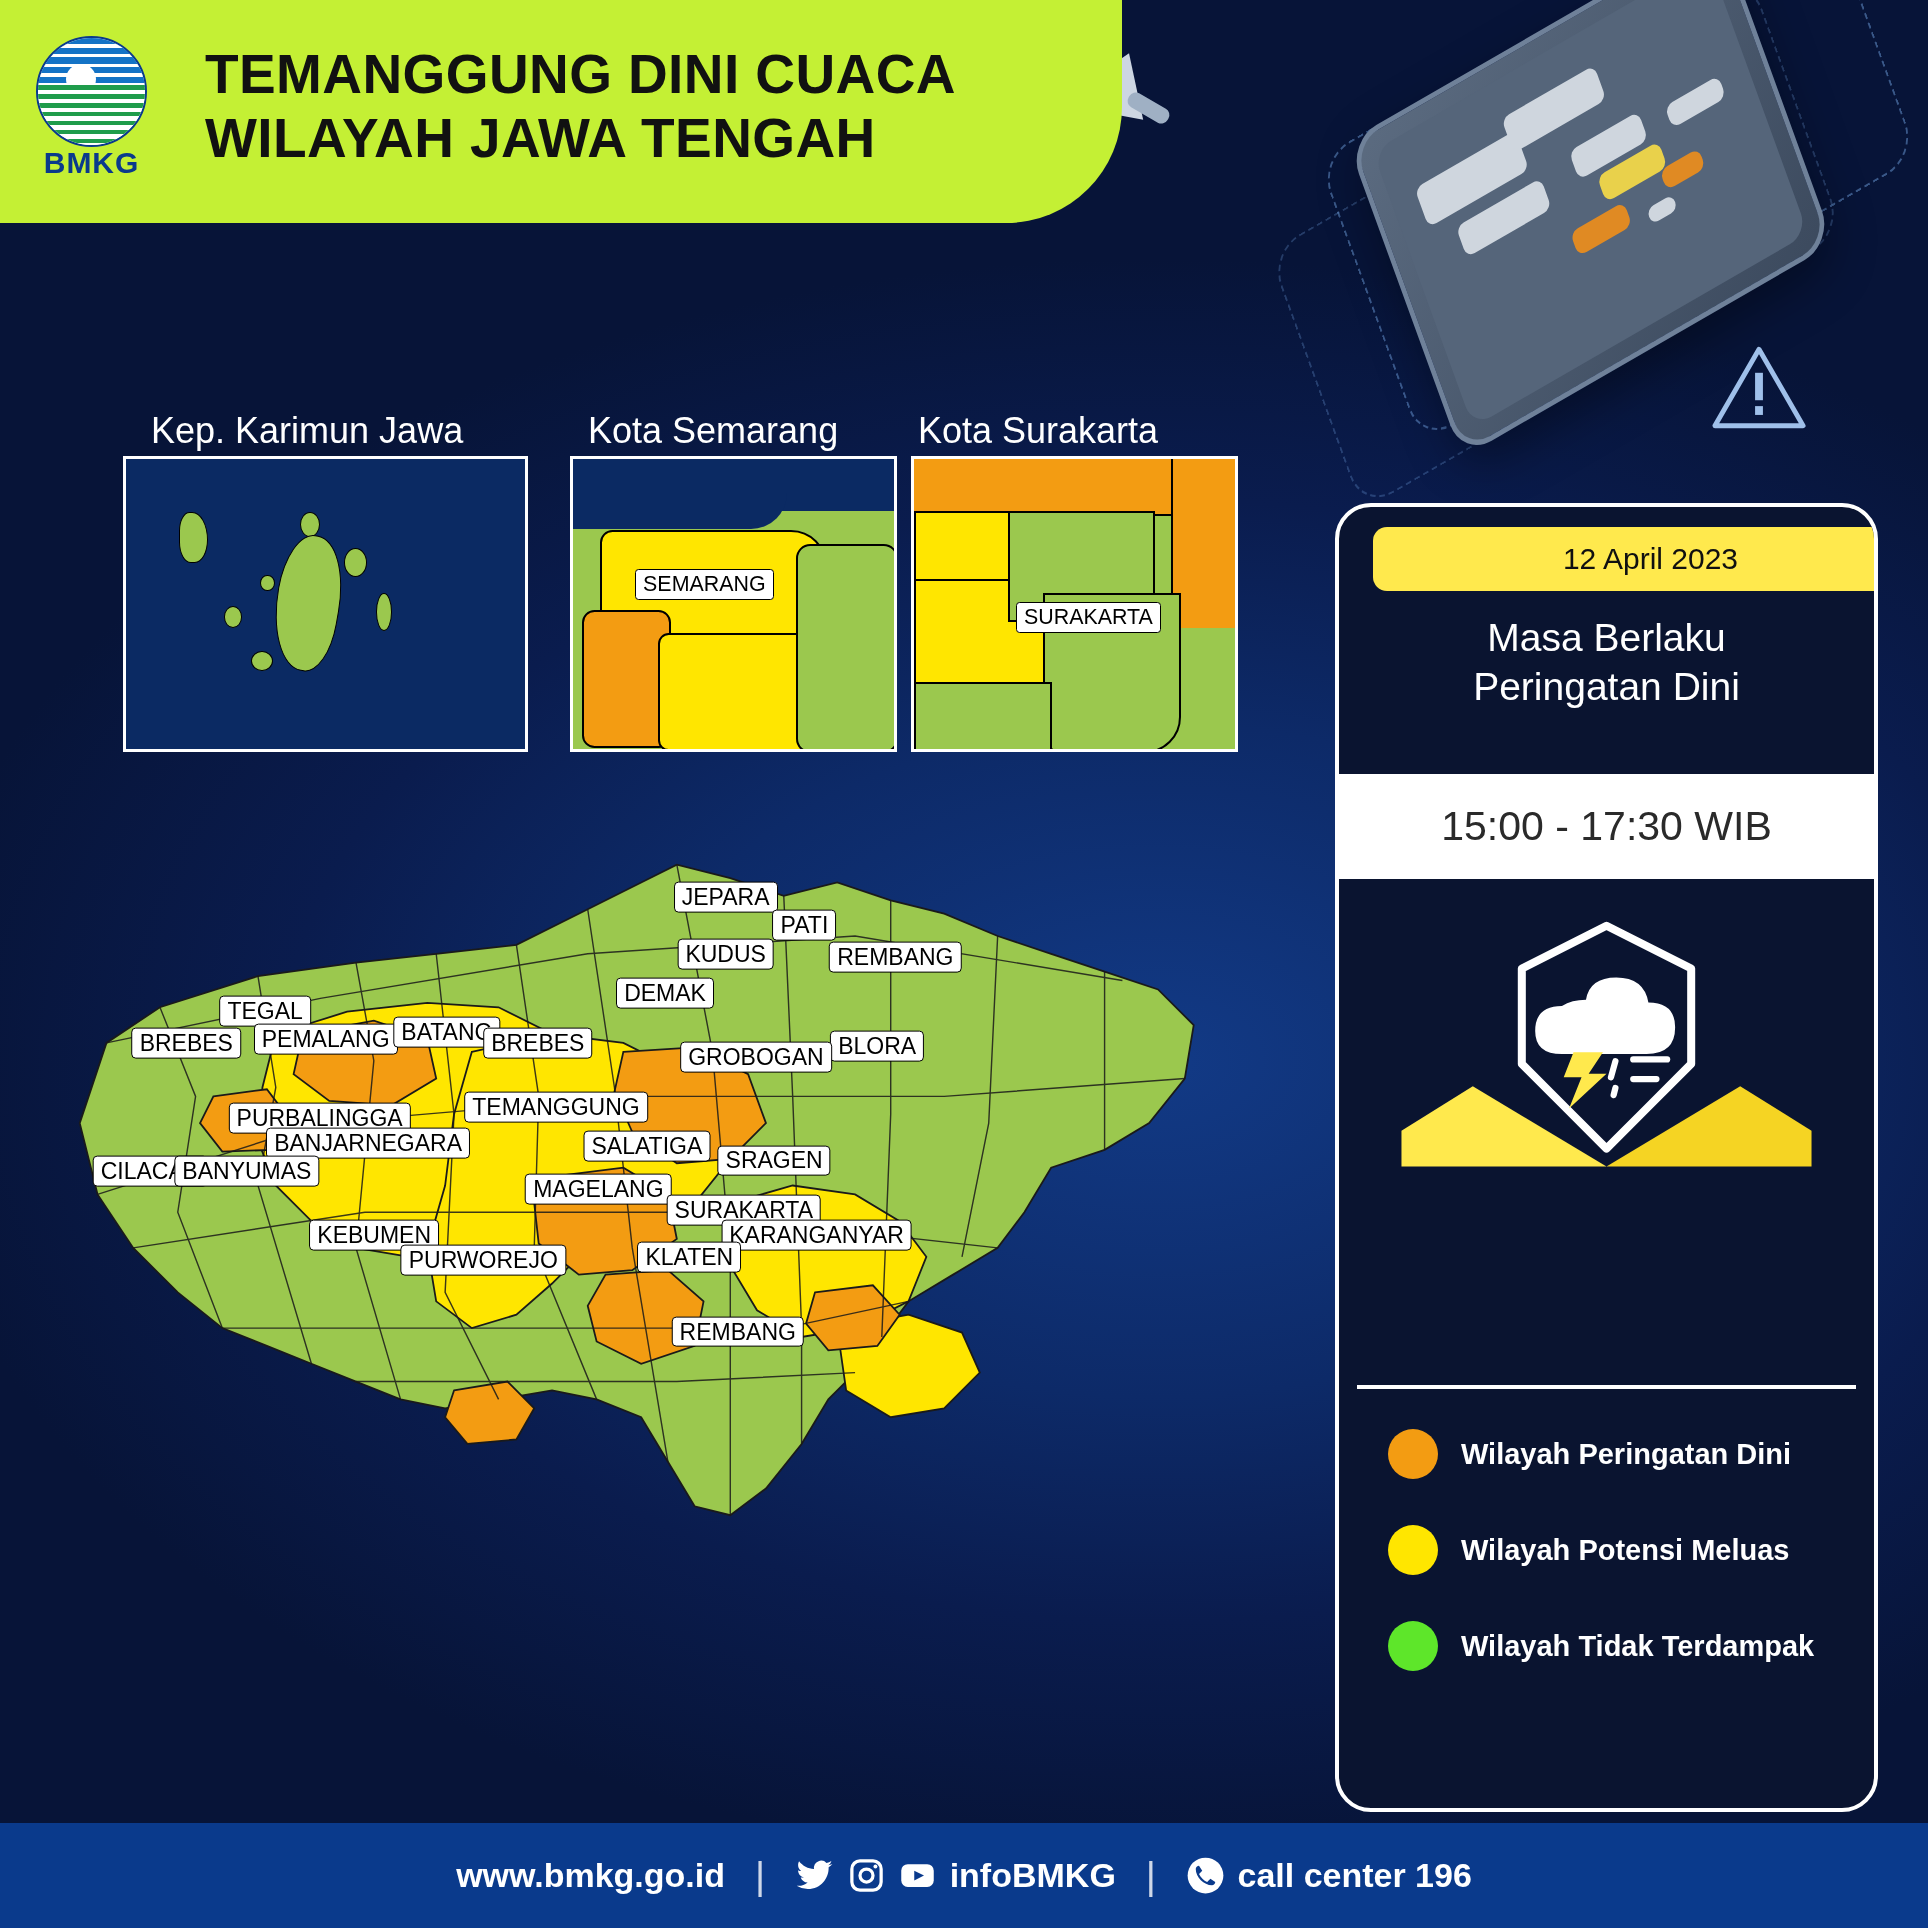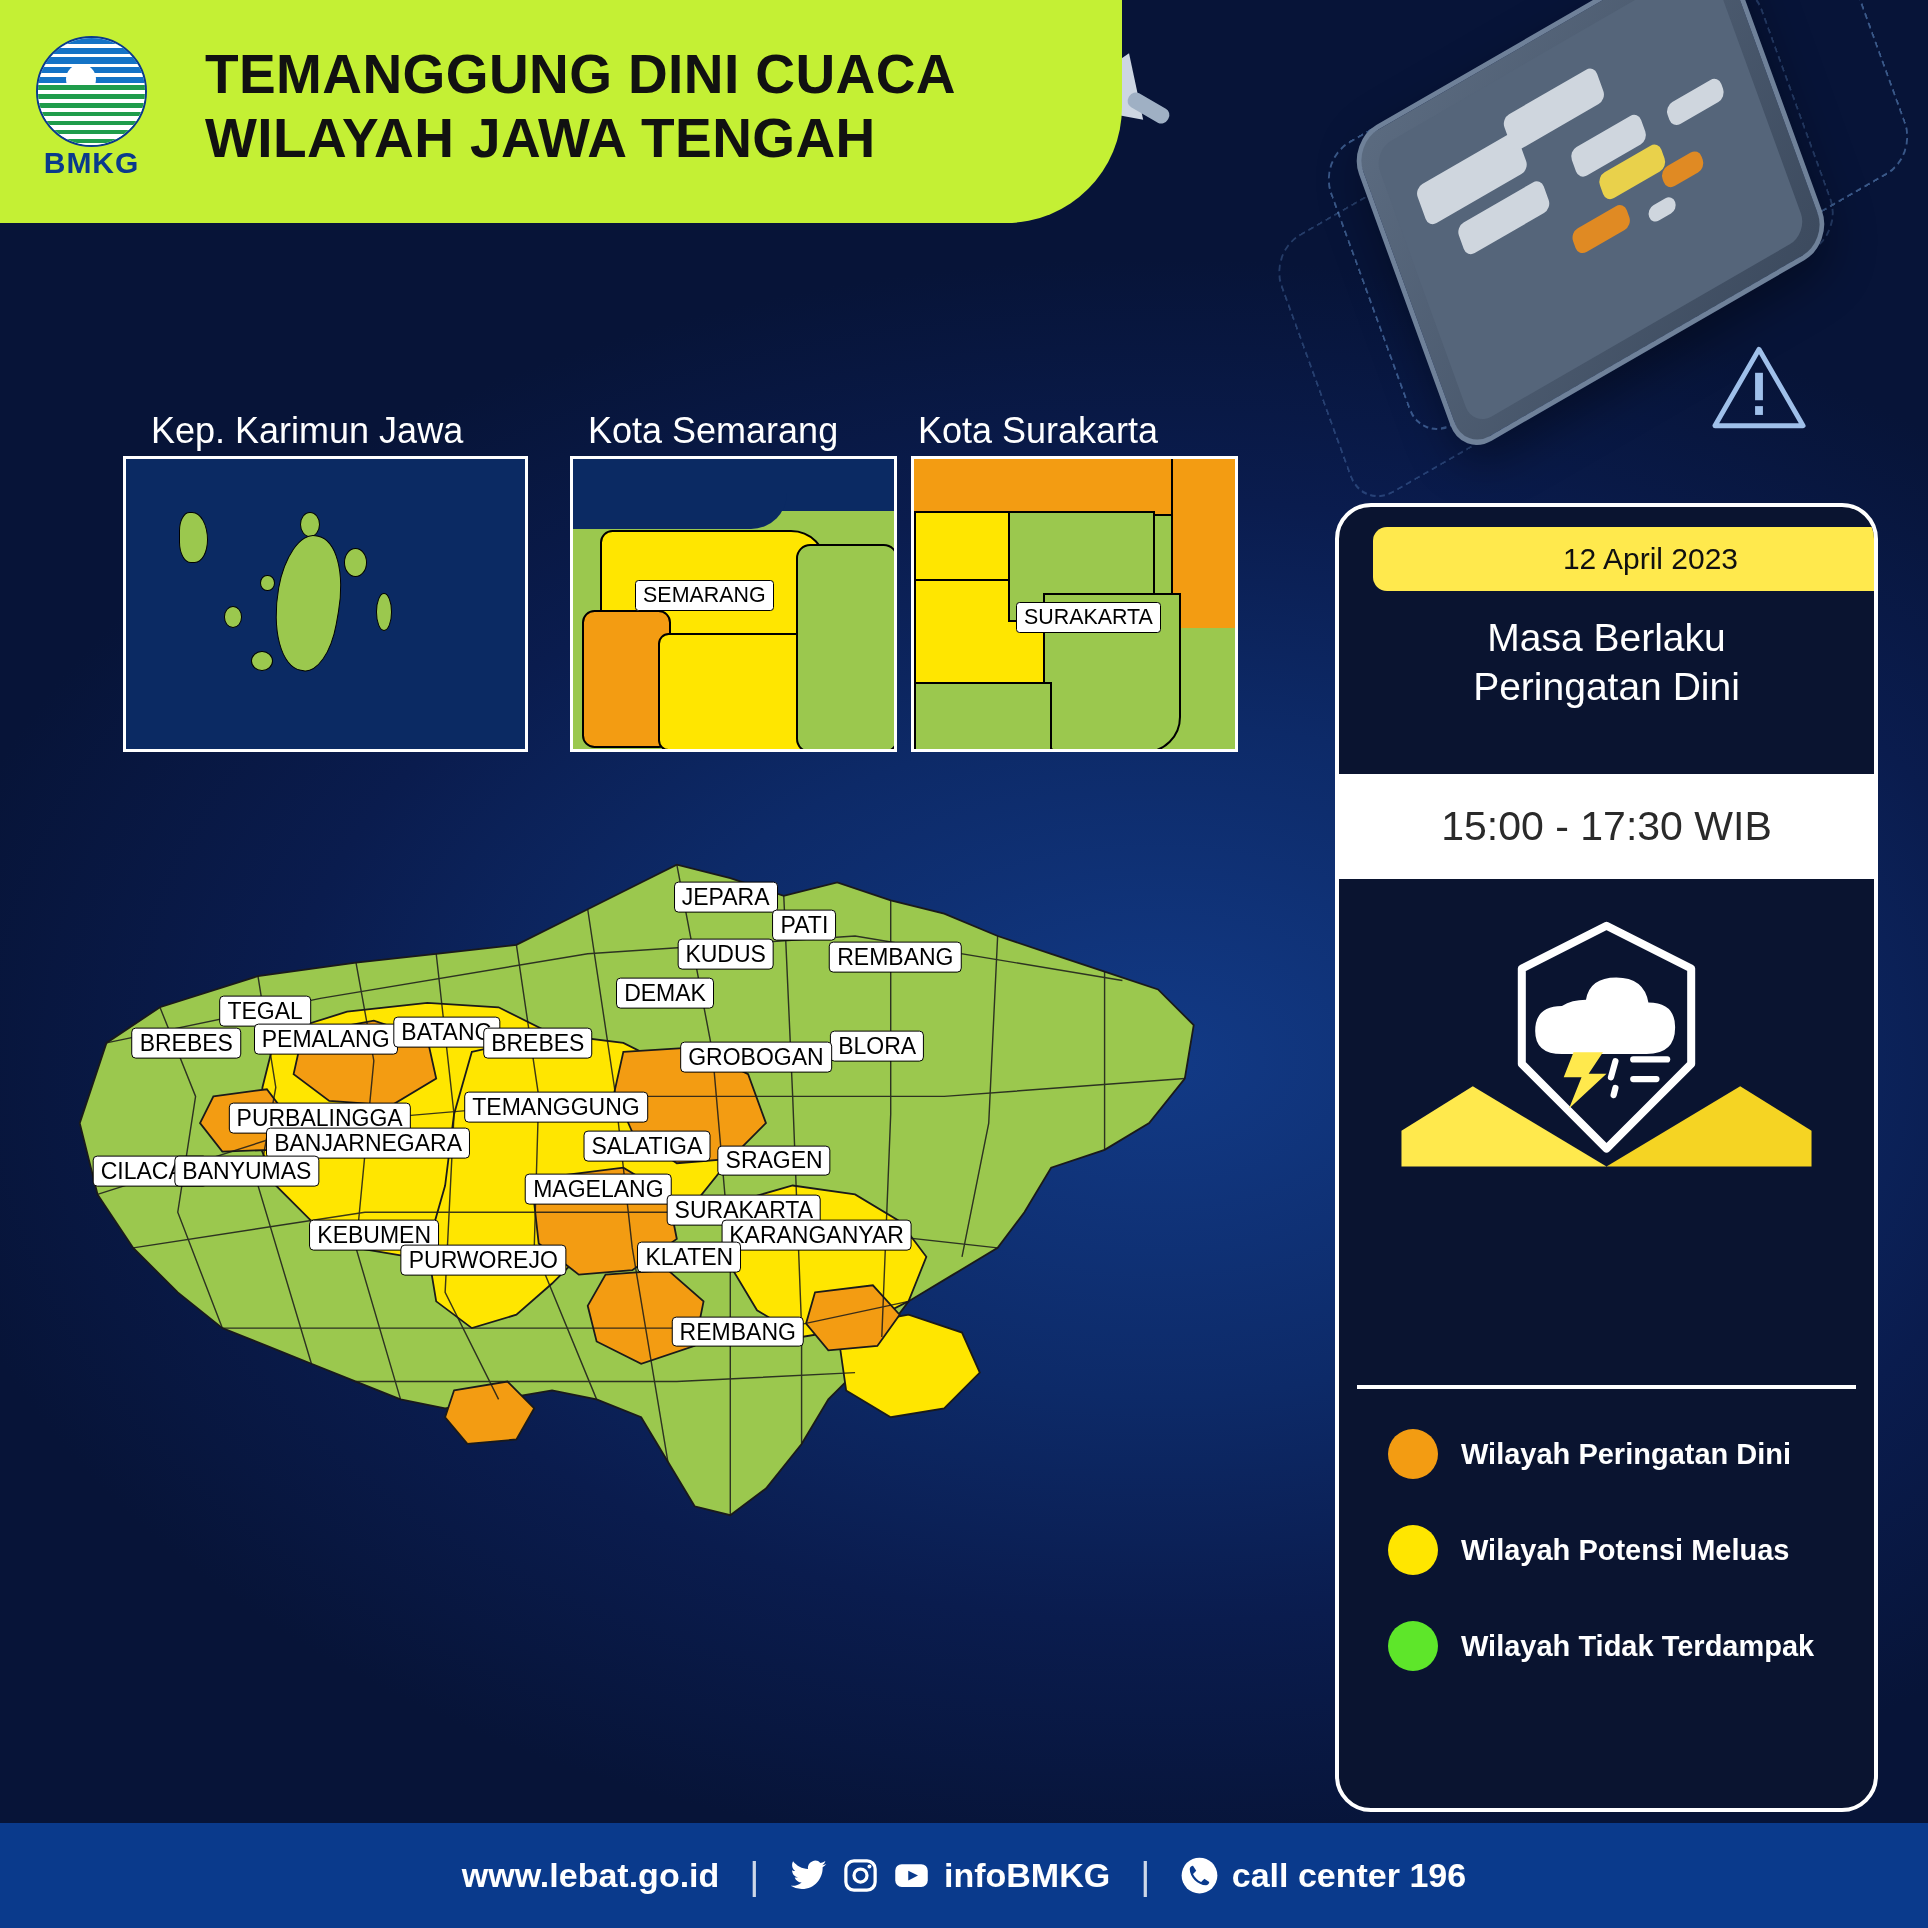--- a/index.html
+++ b/index.html
@@ -196,21 +196,21 @@
   </div>
 
   <div class="inset-title" style="left:588px;top:410px;">Kota Semarang</div>
   <div class="inset-box" style="left:570px;top:456px;width:321px;height:290px;">
     <div style="position:absolute;left:0;top:0;width:100%;height:52px;background:#0b2a63;"></div>
     <div style="position:absolute;left:0;top:34px;width:214px;height:36px;background:#0b2a63;border-bottom-right-radius:53px;"></div>
     <div style="position:absolute;left:27px;top:71px;width:223px;height:134px;background:#ffe600;border:2.7px solid #000;border-radius:12.5px 36px 22px 16px;"></div>
     <div style="position:absolute;left:9px;top:151px;width:85px;height:134px;background:#f39c12;border:2.7px solid #000;border-radius:12.5px;"></div>
     <div style="position:absolute;left:85px;top:174px;width:147px;height:114px;background:#ffe600;border:2.7px solid #000;border-radius:10.7px;"></div>
     <div style="position:absolute;left:223px;top:85px;width:98px;height:205px;background:#9bc84e;border:2.7px solid #000;border-radius:14.3px;"></div>
-    <div class="inset-label" style="left:62px;top:121px;">SEMARANG</div>
+    <div class="inset-label" style="left:62px;top:110px;">SEMARANG</div>
   </div>
 
   <div class="inset-title" style="left:918px;top:410px;">Kota Surakarta</div>
   <div class="inset-box" style="left:911px;top:456px;width:321px;height:290px;">
     <div style="position:absolute;left:0;top:0;width:100%;height:55px;background:#f39c12;border-bottom:2.7px solid #000;"></div>
     <div style="position:absolute;right:0;top:0;width:62px;height:169px;background:#f39c12;border-left:2.7px solid #000;"></div>
     <div style="position:absolute;left:0;top:52px;width:98px;height:73px;background:#ffe600;border:2.7px solid #000;"></div>
     <div style="position:absolute;left:0;top:120px;width:138px;height:107px;background:#ffe600;border:2.7px solid #000;border-radius:0 0 27px 0;"></div>
     <div style="position:absolute;left:94px;top:52px;width:143px;height:107px;background:#9bc84e;border:2.7px solid #000;"></div>
     <div style="position:absolute;left:129px;top:134px;width:134px;height:156px;background:#9bc84e;border:2.7px solid #000;border-radius:0 0 36px 18px;"></div>
@@ -323,21 +323,21 @@
         <div class="legend-txt">Wilayah Potensi Meluas</div>
       </div>
       <div class="legend-row">
         <div class="legend-dot" style="background:#5ee62a;"></div>
         <div class="legend-txt">Wilayah Tidak Terdampak</div>
       </div>
     </div>
   </div>
 
   <div class="footer">
-    <div class="grp">www.lebat.go.id</div>
+    <div class="grp">www.bmkg.go.id</div>
     <div class="sep">|</div>
     <div class="grp">
       <span class="sicon">
         <svg viewBox="0 0 24 24" fill="#ffffff">
             <path d="M23 4.9c-.8.4-1.7.7-2.6.8 1-.6 1.7-1.5 2-2.6-.9.6-1.9 1-3 1.2A4.5 4.5 0 0 0 11.7 8c-3.7-.2-7-2-9.2-4.8-.4.7-.6 1.5-.6 2.3 0 1.6.8 3 2 3.8-.7 0-1.4-.2-2-.6 0 2.2 1.5 4 3.6 4.4-.4.1-.8.2-1.2.2-.3 0-.6 0-.8-.1.6 1.8 2.3 3.1 4.3 3.1A9 9 0 0 1 1 18.3a12.7 12.7 0 0 0 6.9 2c8.3 0 12.8-6.9 12.8-12.8v-.6c.9-.6 1.7-1.4 2.3-2z"></path>
           </svg>
       </span>
       <span class="sicon">
         <svg viewBox="0 0 24 24" fill="none" stroke="#ffffff" stroke-width="2">
             <rect x="3" y="3" width="18" height="18" rx="5"></rect>

